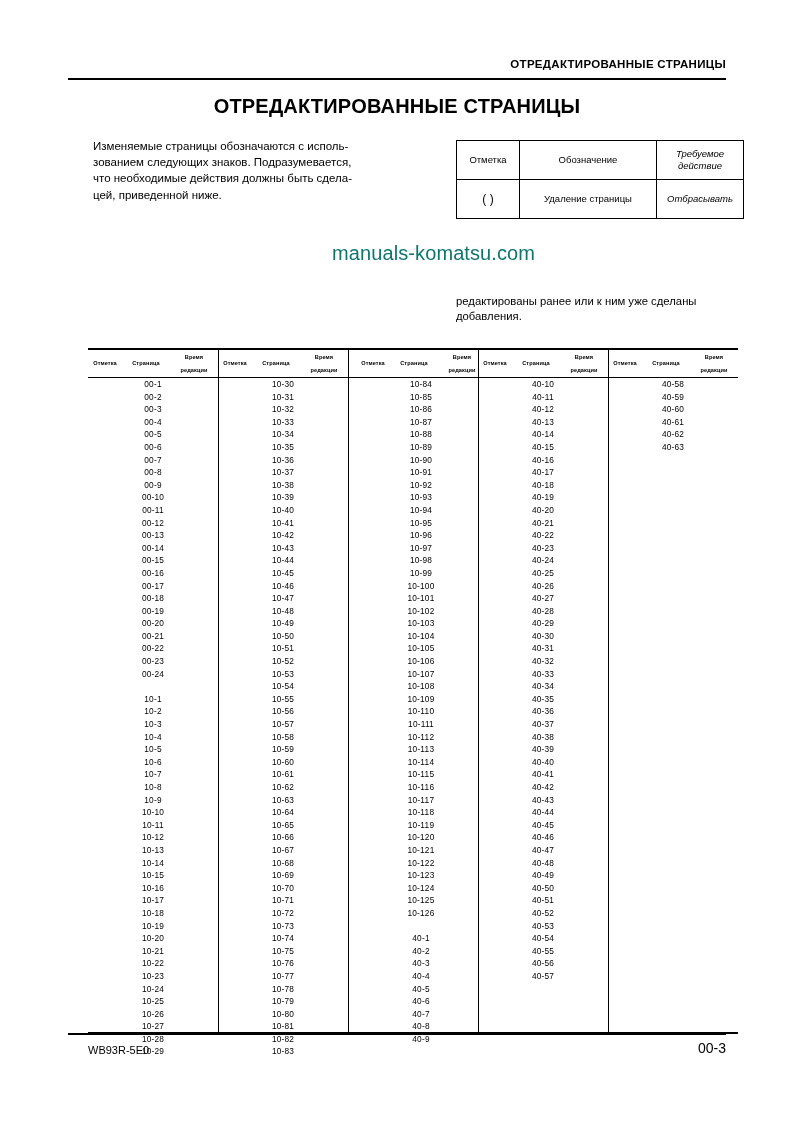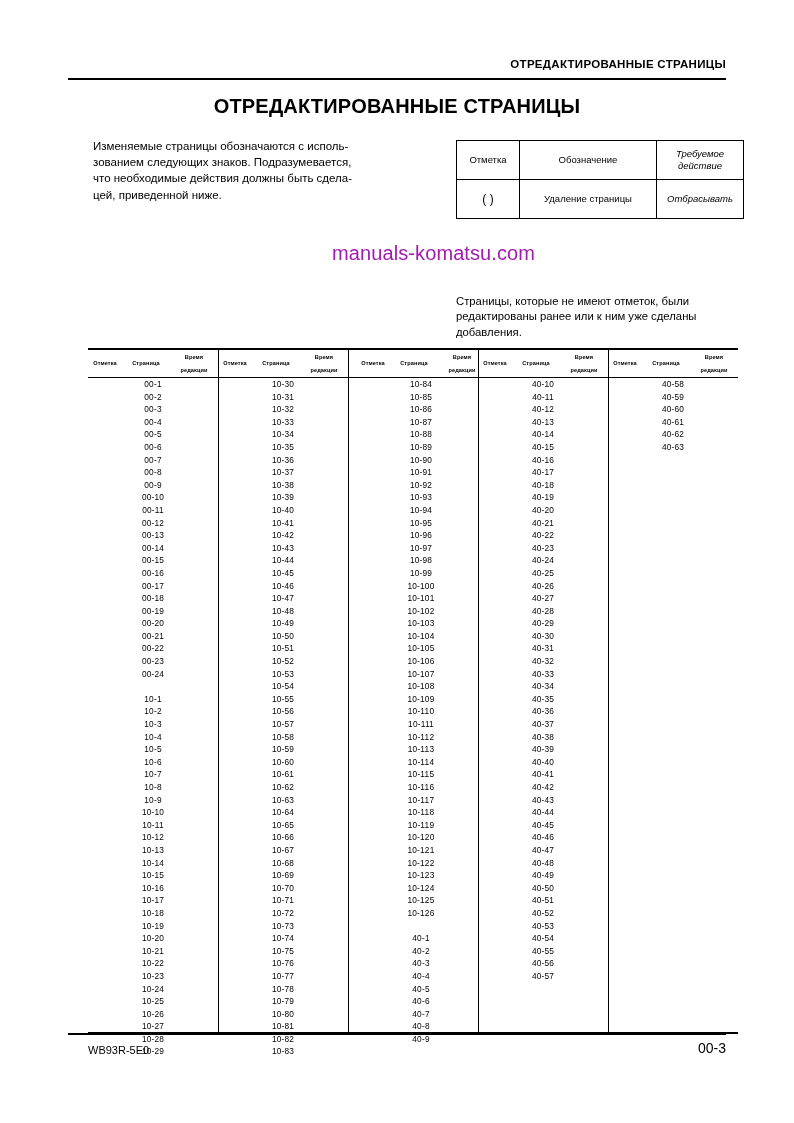--- a/index.html
+++ b/index.html
@@ -113,21 +113,21 @@
     line-height: 15.4px;
   }
   .legend-note div { white-space: pre; }
 
   
   .watermark {
     position: absolute;
     left: 332px;
     top: 242px;
     font-size: 20px;
-    color: #a21caf;
+    color: #0f766e;
     letter-spacing: 0.1px;
     white-space: nowrap;
   }
 
   
   .rev-table {
     position: absolute;
     left: 88px;
     top: 348px;
     width: 650px;
@@ -247,21 +247,20 @@
       <td class="c-mark">
         <span class="mark-glyph">(   )</span>
       </td>
       <td class="c-desig">Удаление страницы</td>
       <td class="c-act">Отбрасывать</td>
     </tr>
   </tbody>
     </table>
 
   <div class="legend-note">
-    <div>Страницы, которые не имеют отметок, были</div>
     <div>редактированы ранее или к ним уже сделаны</div>
     <div>добавления.</div>
   </div>
 
   <div class="watermark">manuals-komatsu.com</div>
 
   <div class="rev-table">
     <div class="rule-top"></div>
     <div class="rule-head"></div>
     <div class="rule-bottom"></div>

